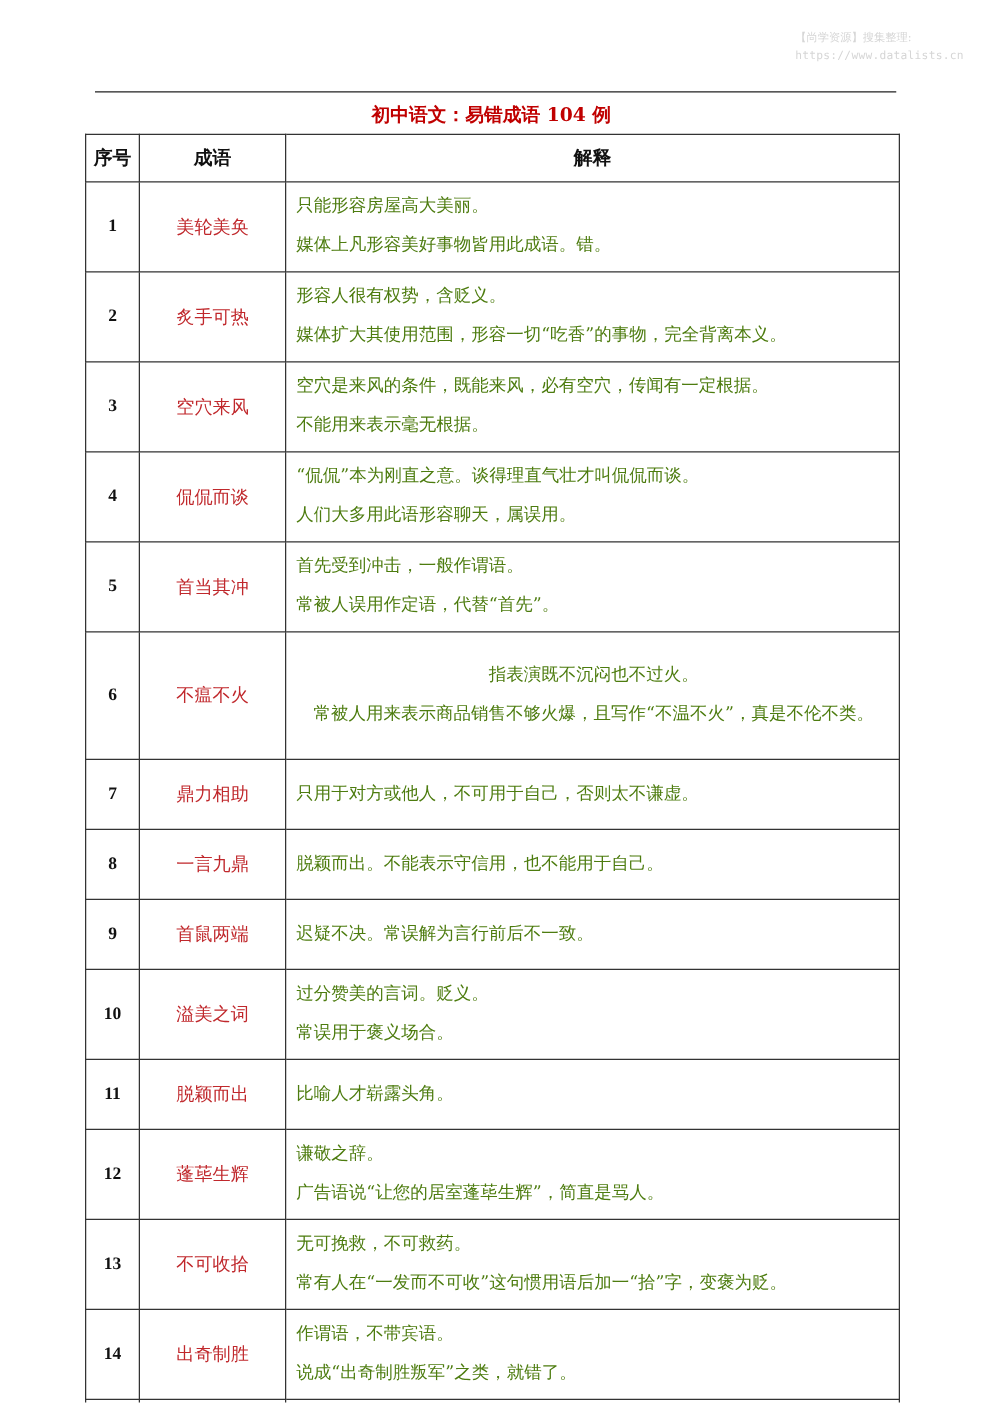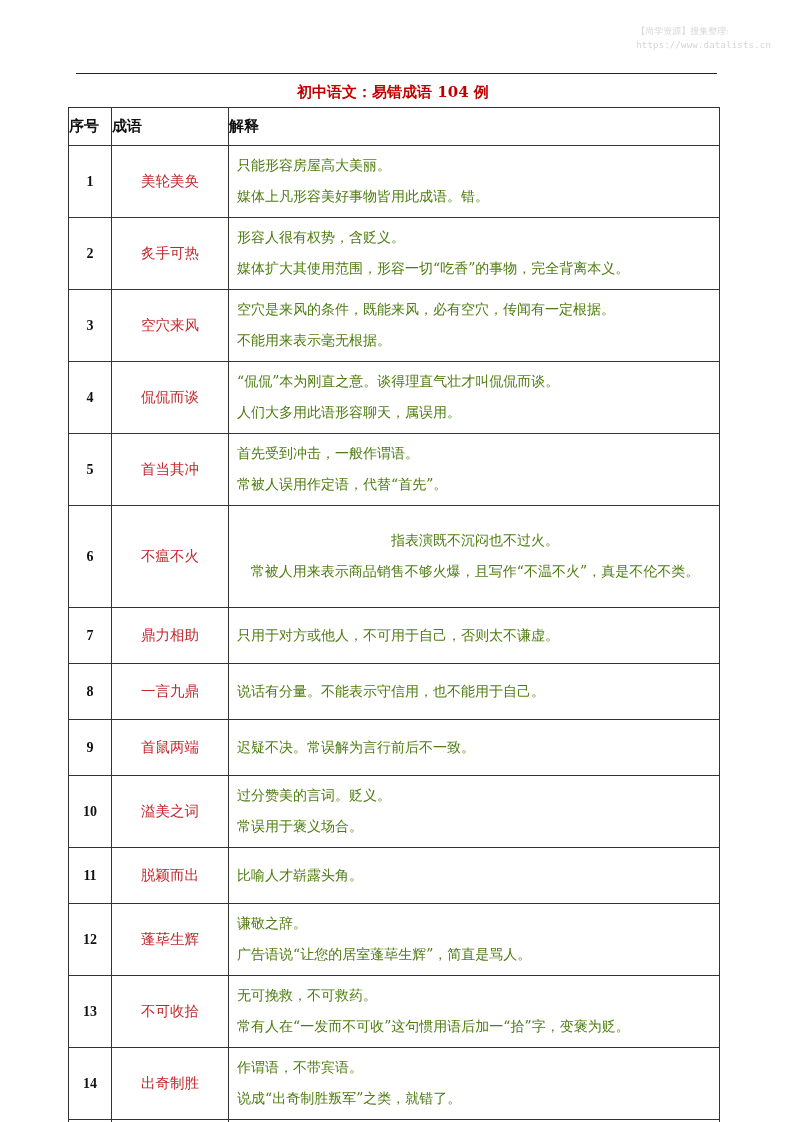--- a/index.html
+++ b/index.html
@@ -9,21 +9,21 @@
                color: #d6d6d6; font-size: 9px; line-height: 14px; }
   .watermark .wm-line2 { font-family: "DejaVu Sans Mono", "Liberation Mono", monospace; font-size: 9px; letter-spacing: 0.2px; }
   .top-rule { position: absolute; left: 76px; top: 73px; width: 641px; height: 0;
               border-top: 1px solid #222; }
   .doc-title { position: absolute; left: 68px; top: 81px; width: 650px; text-align: center;
                color: #c00000; font-weight: bold; font-size: 15px; line-height: 22px;
                font-family: "DejaVu Serif", "Liberation Serif", serif; }
   table.idioms { position: absolute; left: 68px; top: 107px; width: 651px;
                  border-collapse: collapse; table-layout: fixed; }
   table.idioms td, table.idioms th { border: 1.2px solid #333; padding: 0; }
-  table.idioms th { height: 37px; font-size: 15px; font-weight: bold; text-align: left;
+  table.idioms th { height: 37px; font-size: 15px; font-weight: bold; text-align: center;
                     font-family: "DejaVu Sans", "Liberation Sans", sans-serif; color: #111; }
   col.c-num { width: 43px; } col.c-idiom { width: 117px; } col.c-exp { width: 491px; }
   td.num { text-align: center; font-weight: bold; font-size: 14px; color: #111;
            font-family: "Liberation Serif", "DejaVu Serif", serif; }
   td.idiom { text-align: center; color: #c0282c; font-size: 14.5px;
              font-family: "DejaVu Serif", "Liberation Serif", serif; }
   td.exp { padding: 4px 6px 5px 8px !important; font-size: 14px; line-height: 31px; color: #4d7c0f;
            vertical-align: middle; }
   td.exp .line { display: block; white-space: normal; }
   tr.h2 td { height: 62px; } tr.h1 td { height: 46px; } tr.h3 td { height: 92px; text-align: center; }
@@ -107,21 +107,21 @@
       <td class="num">7</td>
       <td class="idiom">鼎力相助</td>
       <td class="exp">
         <span class="line">只用于对方或他人，不可用于自己，否则太不谦虚。</span>
       </td>
     </tr>
     <tr class="h1">
       <td class="num">8</td>
       <td class="idiom">一言九鼎</td>
       <td class="exp">
-        <span class="line">说话有分量。不能表示守信用，也不能用于自己。</span>
+        <span class="line">脱颖而出。不能表示守信用，也不能用于自己。</span>
       </td>
     </tr>
     <tr class="h1">
       <td class="num">9</td>
       <td class="idiom">首鼠两端</td>
       <td class="exp">
         <span class="line">迟疑不决。常误解为言行前后不一致。</span>
       </td>
     </tr>
     <tr class="h2">

